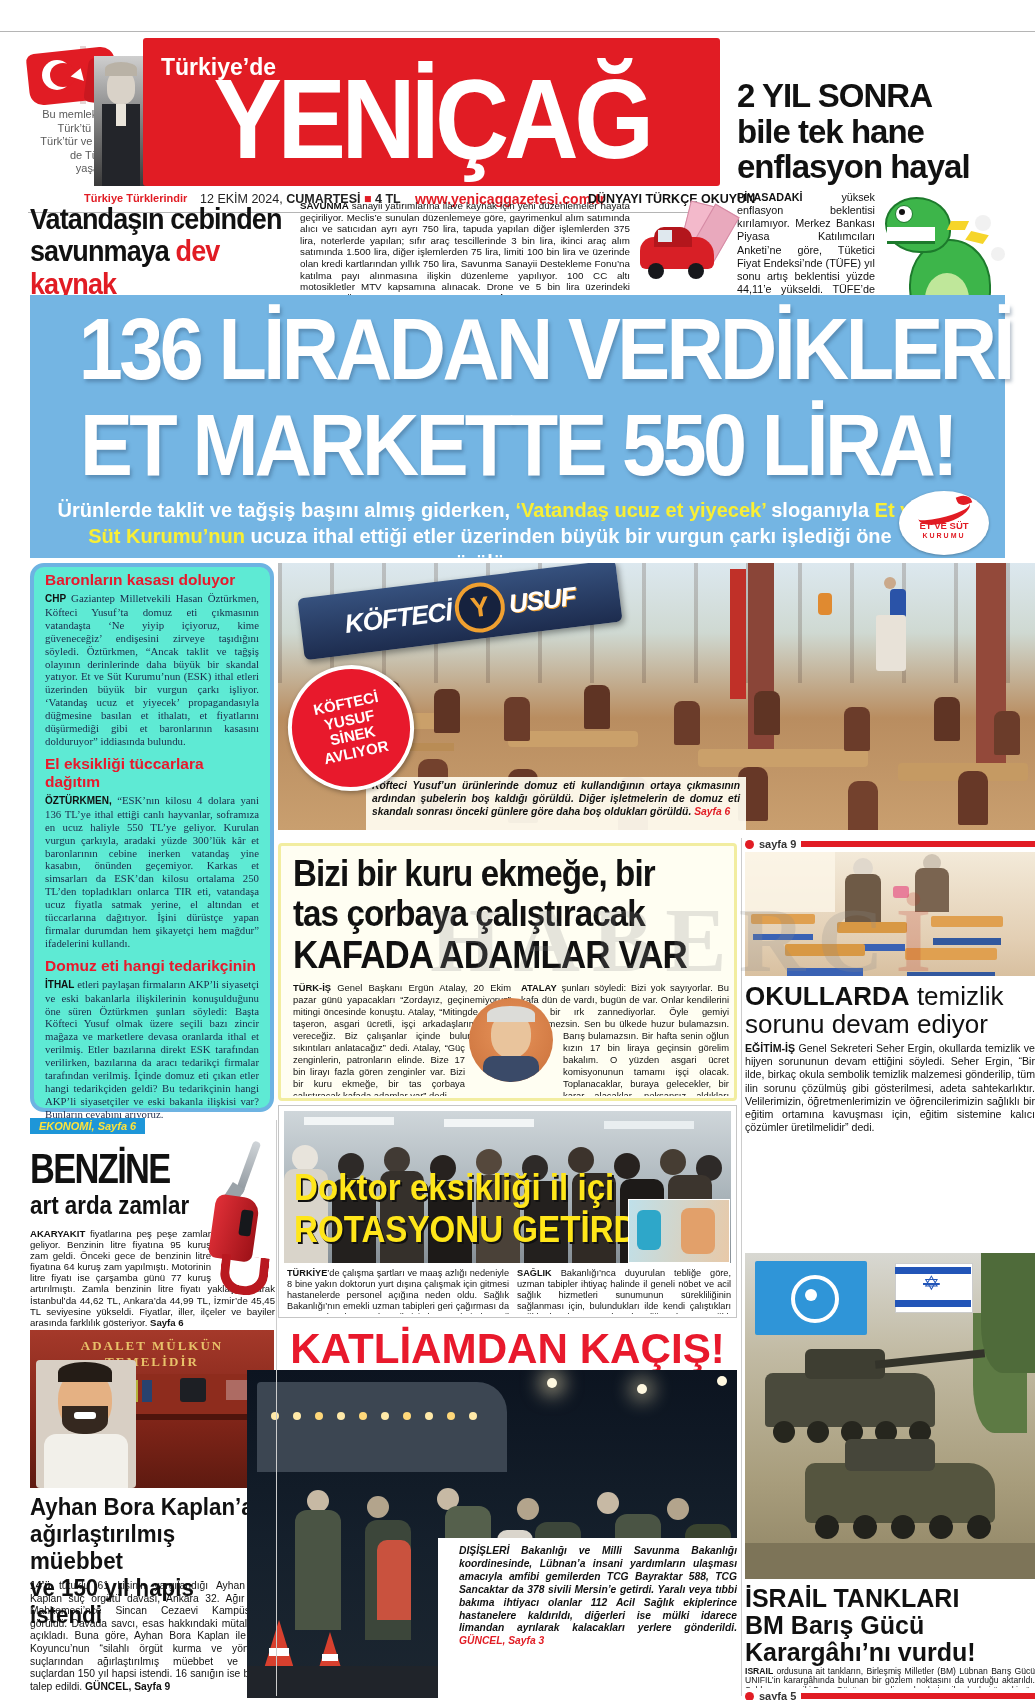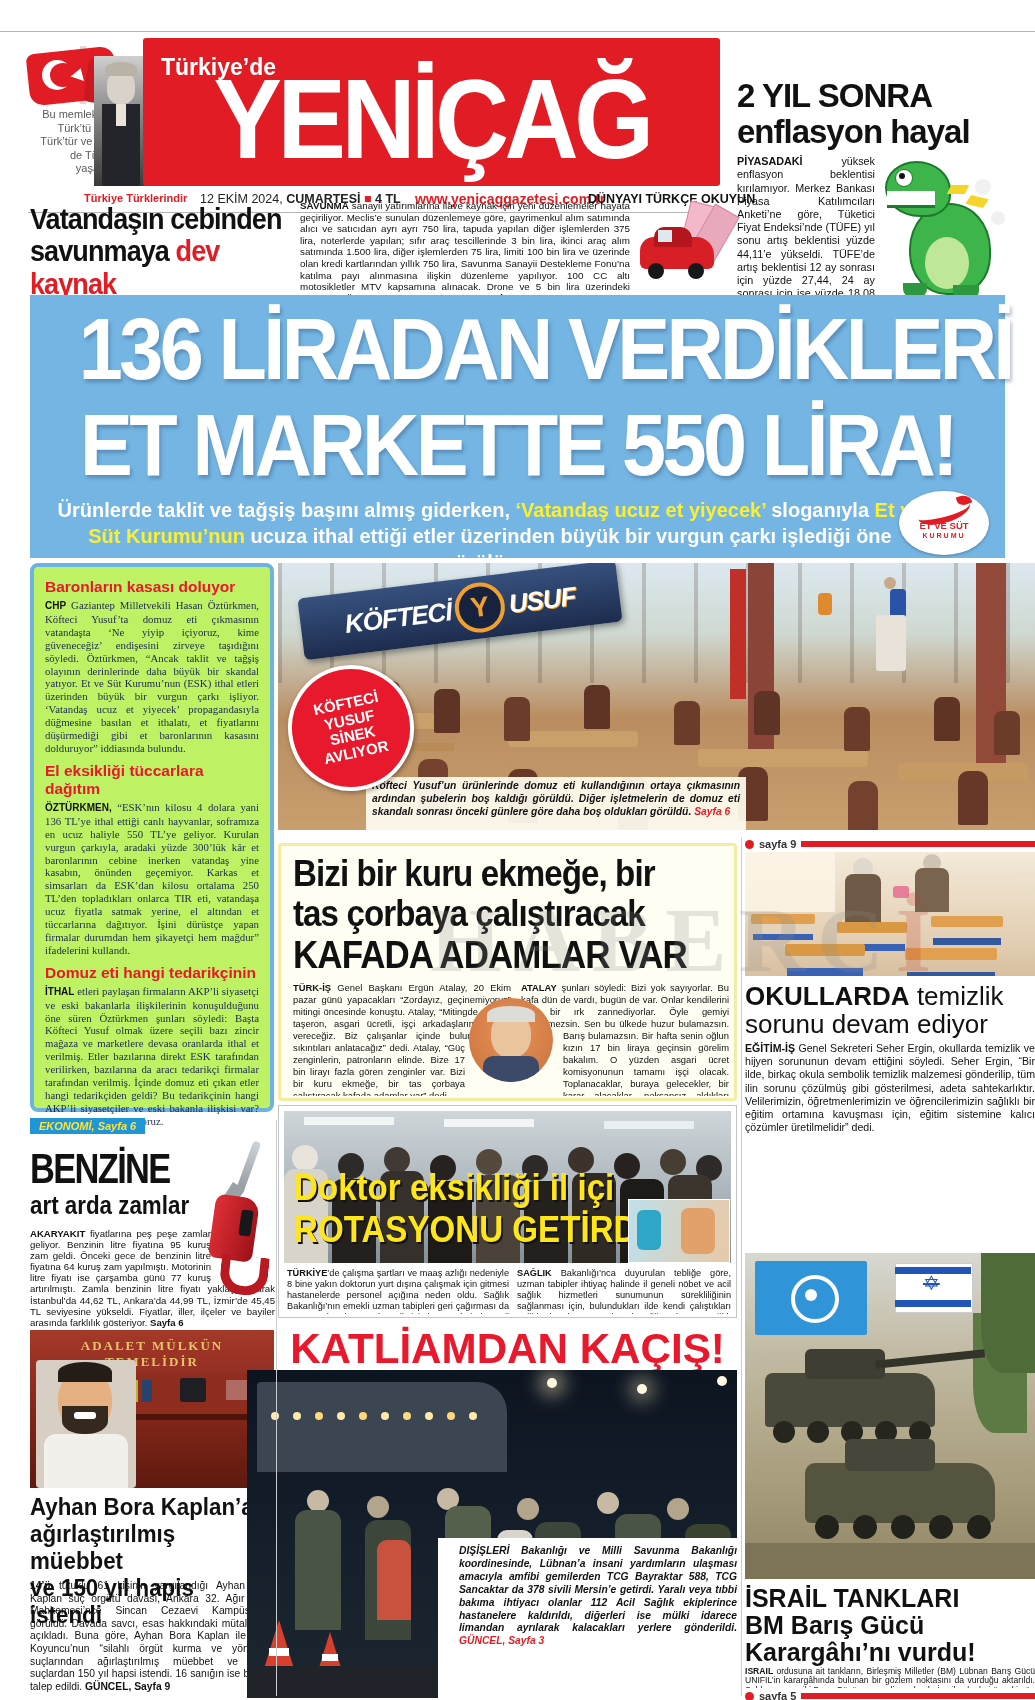--- a/index.html
+++ b/index.html
@@ -25,21 +25,21 @@
   .cond{transform:scaleX(.9);transform-origin:left top;letter-spacing:-1px;}
   .condc{transform:scaleX(.92);transform-origin:center top;letter-spacing:-1px;}
   
   .lead-box{background:#74b5e3;}
   .lead-h{color:#fff;font-weight:bold;font-size:88px;line-height:1;letter-spacing:-4px;
           transform:scaleX(.9);transform-origin:center top;text-align:center;white-space:nowrap;
           text-shadow:2px 3px 4px rgba(40,70,100,.35);}
   .lead-sub{color:#fff;font-weight:bold;font-size:20px;line-height:26px;text-align:center;}
   .yel{color:#f9ef35;}
   
-  .esk-box{border:4px solid #6db3e2;border-radius:8px;background:#bef264;padding:9px 11px;box-sizing:border-box;}
+  .esk-box{border:4px solid #6db3e2;border-radius:14px;background:#5eead4;padding:2px 11px;box-sizing:border-box;}
   .esk-title{color:#e8192c;font-weight:bold;font-size:15.5px;margin:7px 0 3px;}
   .esk-body{font-family:"Liberation Serif",serif;font-size:10.8px;line-height:12.9px;text-align:justify;color:#1c2a4a;}
   .esk-lead{font-family:"Liberation Sans",sans-serif;font-weight:bold;font-size:10px;color:#111;}
   .strip{background:#1e96d8;color:#ffe33a;font-style:italic;font-weight:bold;font-size:11px;padding:2px 9px;}
   
   .capt{font-style:italic;font-weight:bold;font-size:10.3px;line-height:12.9px;color:#111;text-align:justify;}
   .tagbar{display:flex;align-items:center;gap:5px;}
   .tagbar .dot{width:9px;height:9px;border-radius:50%;background:#e11c24;}
   .tagbar .lbl{font-size:11px;font-weight:bold;color:#333;}
   .tagbar .bar{flex:1;height:6px;background:#e11c24;}
@@ -83,20 +83,21 @@
     <b style="position:static;display:inline;">CUMARTESİ</b>
     <span style="color:#e11c24;">■</span>
     <b style="position:static;display:inline;">4 TL</b>
   </div>
   <div class="abs" style="left:415px;top:191px;font-size:14px;font-weight:bold;color:#e11c24;">www.yenicaggazetesi.com.tr</div>
   <div class="abs" style="left:588px;top:192px;font-size:12.5px;font-weight:bold;">DÜNYAYI TÜRKÇE OKUYUN</div>
   <div class="abs rule" style="left:28px;top:212px;width:692px;height:1px;"></div>
 
   <div class="abs" style="left:737px;top:38px;width:272px;">
     <div class="hl" style="font-size:33px;letter-spacing:-1px;margin-top:40px;">2 YIL SONRA</div>
+    <div class="hl" style="font-size:33px;letter-spacing:-1px;">bile tek hane</div>
     <div class="hl" style="font-size:33px;letter-spacing:-1px;">enflasyon hayal</div>
     <div class="jus" style="margin-top:6px;font-size:10.8px;line-height:13.2px;">
       <span style="float:right;width:130px;height:140px;margin:4px 0 0 4px;position:relative;">
         <i style="left:30px;top:44px;width:78px;height:88px;background:#3db54a;border-radius:50% 50% 42% 46%;border:2px solid #1d7a2c;"></i>
         <i style="left:46px;top:78px;width:44px;height:52px;background:#bfe79a;border-radius:50%;"></i>
         <i style="left:6px;top:2px;width:62px;height:52px;background:#3db54a;border-radius:50% 55% 40% 55%;border:2px solid #1d7a2c;"></i>
         <i style="left:16px;top:10px;width:16px;height:16px;background:#fff;border-radius:50%;border:1px solid #1d7a2c;"></i>
         <i style="left:20px;top:14px;width:6px;height:6px;background:#111;border-radius:50%;"></i>
         <i style="left:8px;top:32px;width:48px;height:14px;background:#fff;border-bottom:3px solid #1d7a2c;"></i>
         <i style="left:70px;top:26px;width:18px;height:9px;background:#f6d52a;transform:skewX(-25deg);"></i>

